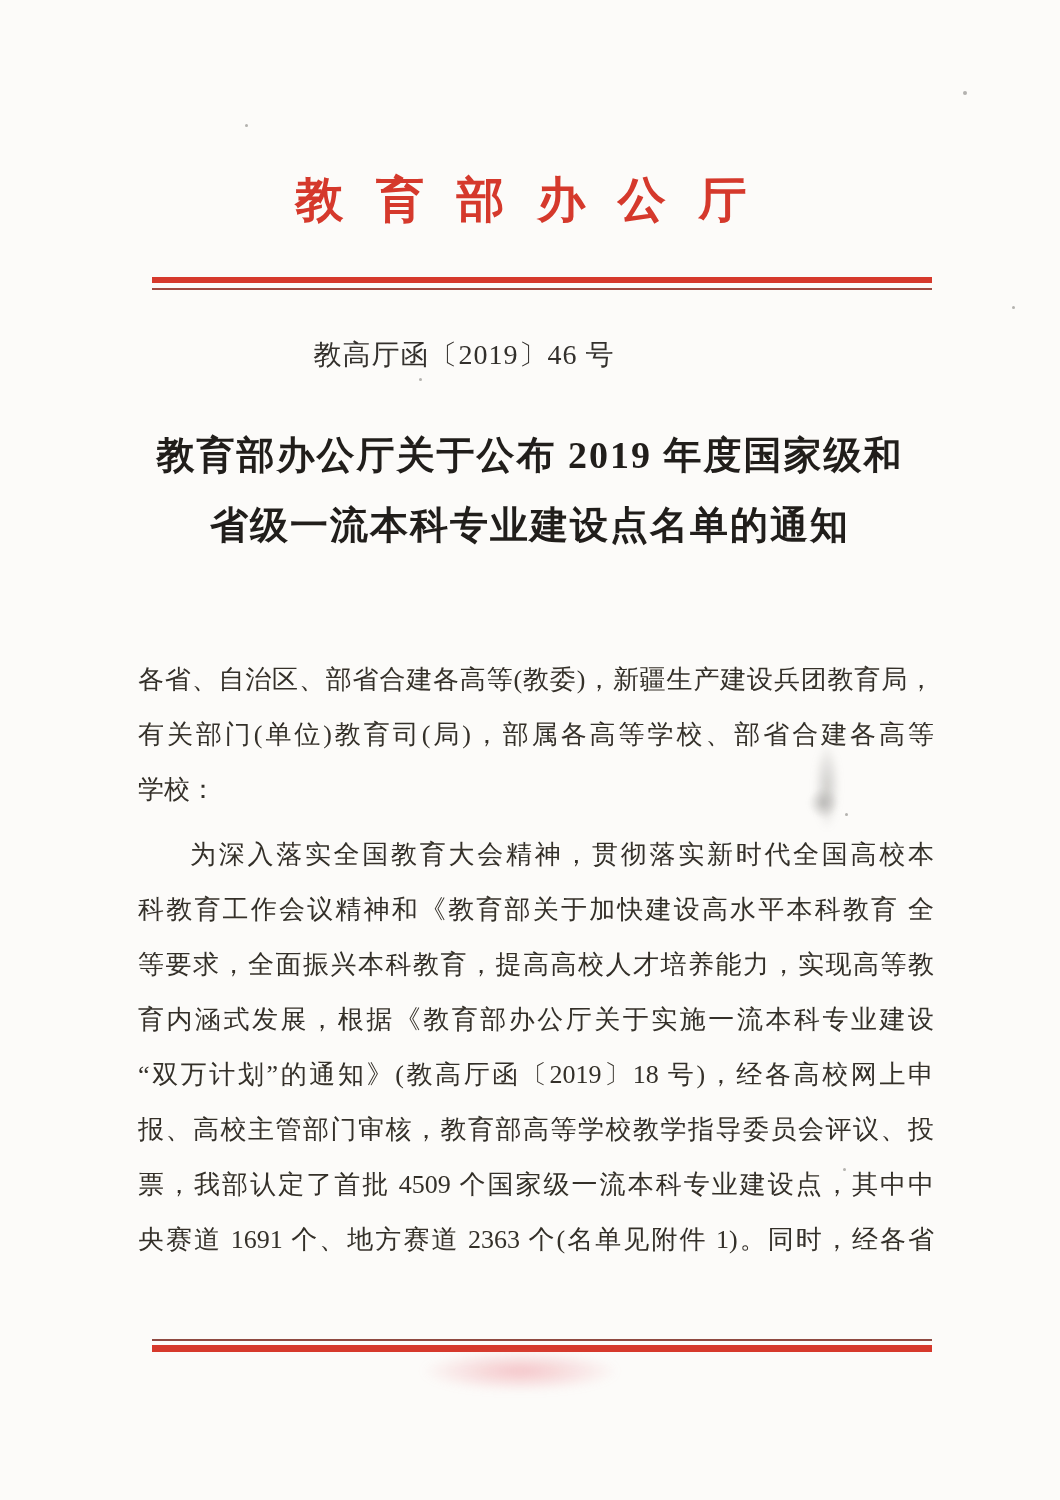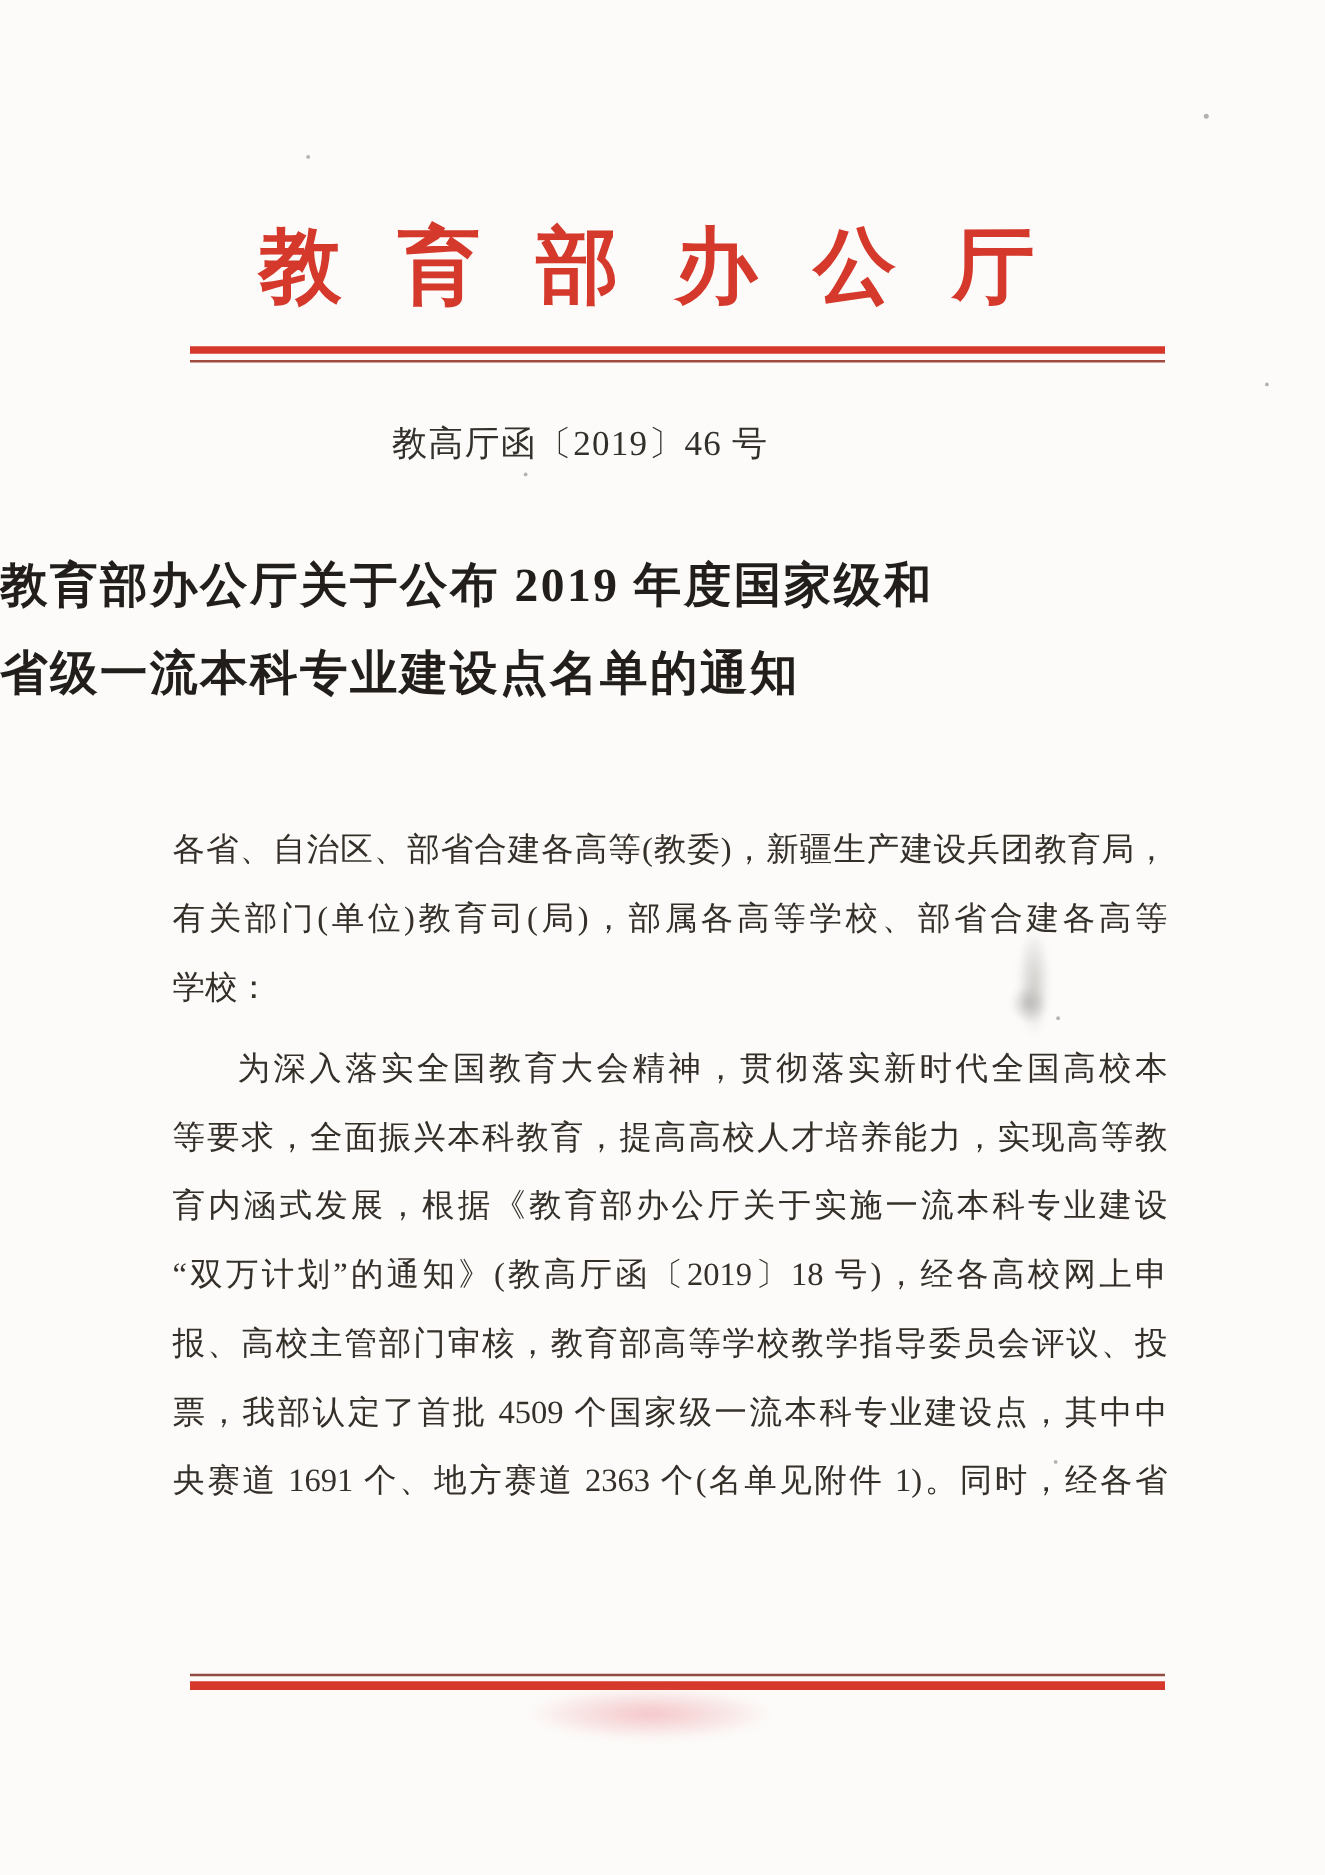--- a/index.html
+++ b/index.html
@@ -10,21 +10,21 @@
     background: #fcfbf9;
     overflow: hidden;
     font-family: "Liberation Serif", "DejaVu Serif", serif;
     color: #2f2b28;
   }
   
   .letterhead {
     position: absolute;
     top: 168px; left: 0; right: 0;
     text-align: center;
-    font-size: 66px;
+    font-size: 48px;
     font-weight: 700;
     letter-spacing: 0.68em;
     padding-left: 0.3em;
     color: #d5392c;
     white-space: nowrap;
   }
   
   .rule { position: absolute; left: 152px; right: 128px; }
   .rule-top-thick  { top: 277px; height: 6px; background: #d6392c; }
   .rule-top-thin   { top: 288px; height: 2px; background: #a04a41; }
@@ -35,22 +35,22 @@
     position: absolute;
     top: 336px; left: 0; right: 132px;
     text-align: center;
     font-size: 28px;
     letter-spacing: 1px;
     color: #33302c;
   }
   
   .title {
     position: absolute;
-    top: 434px; left: 0; right: 0;
-    text-align: left;
+    top: 420px; left: 0; right: 0;
+    text-align: center;
     font-weight: 700;
     font-size: 38px;
     letter-spacing: 2px;
     color: #211e1b;
     line-height: 70px;
   }
   
   .content {
     position: absolute;
     top: 652px;
@@ -115,20 +115,21 @@
   </div>
 
   <div class="content">
     <div class="salutation-block">
       <div class="line">各省、自治区、部省合建各高等(教委)，新疆生产建设兵团教育局，</div>
       <div class="line">有关部门(单位)教育司(局)，部属各高等学校、部省合建各高等</div>
       <div class="line no-stretch">学校：</div>
     </div>
     <div class="body-block">
       <div class="line indent">为深入落实全国教育大会精神，贯彻落实新时代全国高校本</div>
+      <div class="line">科教育工作会议精神和《教育部关于加快建设高水平本科教育 全</div>
       <div class="line">等要求，全面振兴本科教育，提高高校人才培养能力，实现高等教</div>
       <div class="line">育内涵式发展，根据《教育部办公厅关于实施一流本科专业建设</div>
       <div class="line">“双万计划”的通知》(教高厅函〔2019〕18 号)，经各高校网上申</div>
       <div class="line">报、高校主管部门审核，教育部高等学校教学指导委员会评议、投</div>
       <div class="line">票，我部认定了首批 4509 个国家级一流本科专业建设点，其中中</div>
       <div class="line">央赛道 1691 个、地方赛道 2363 个(名单见附件 1)。同时，经各省</div>
     </div>
   </div>
 
   <div class="rule rule-bottom-thin"></div>

